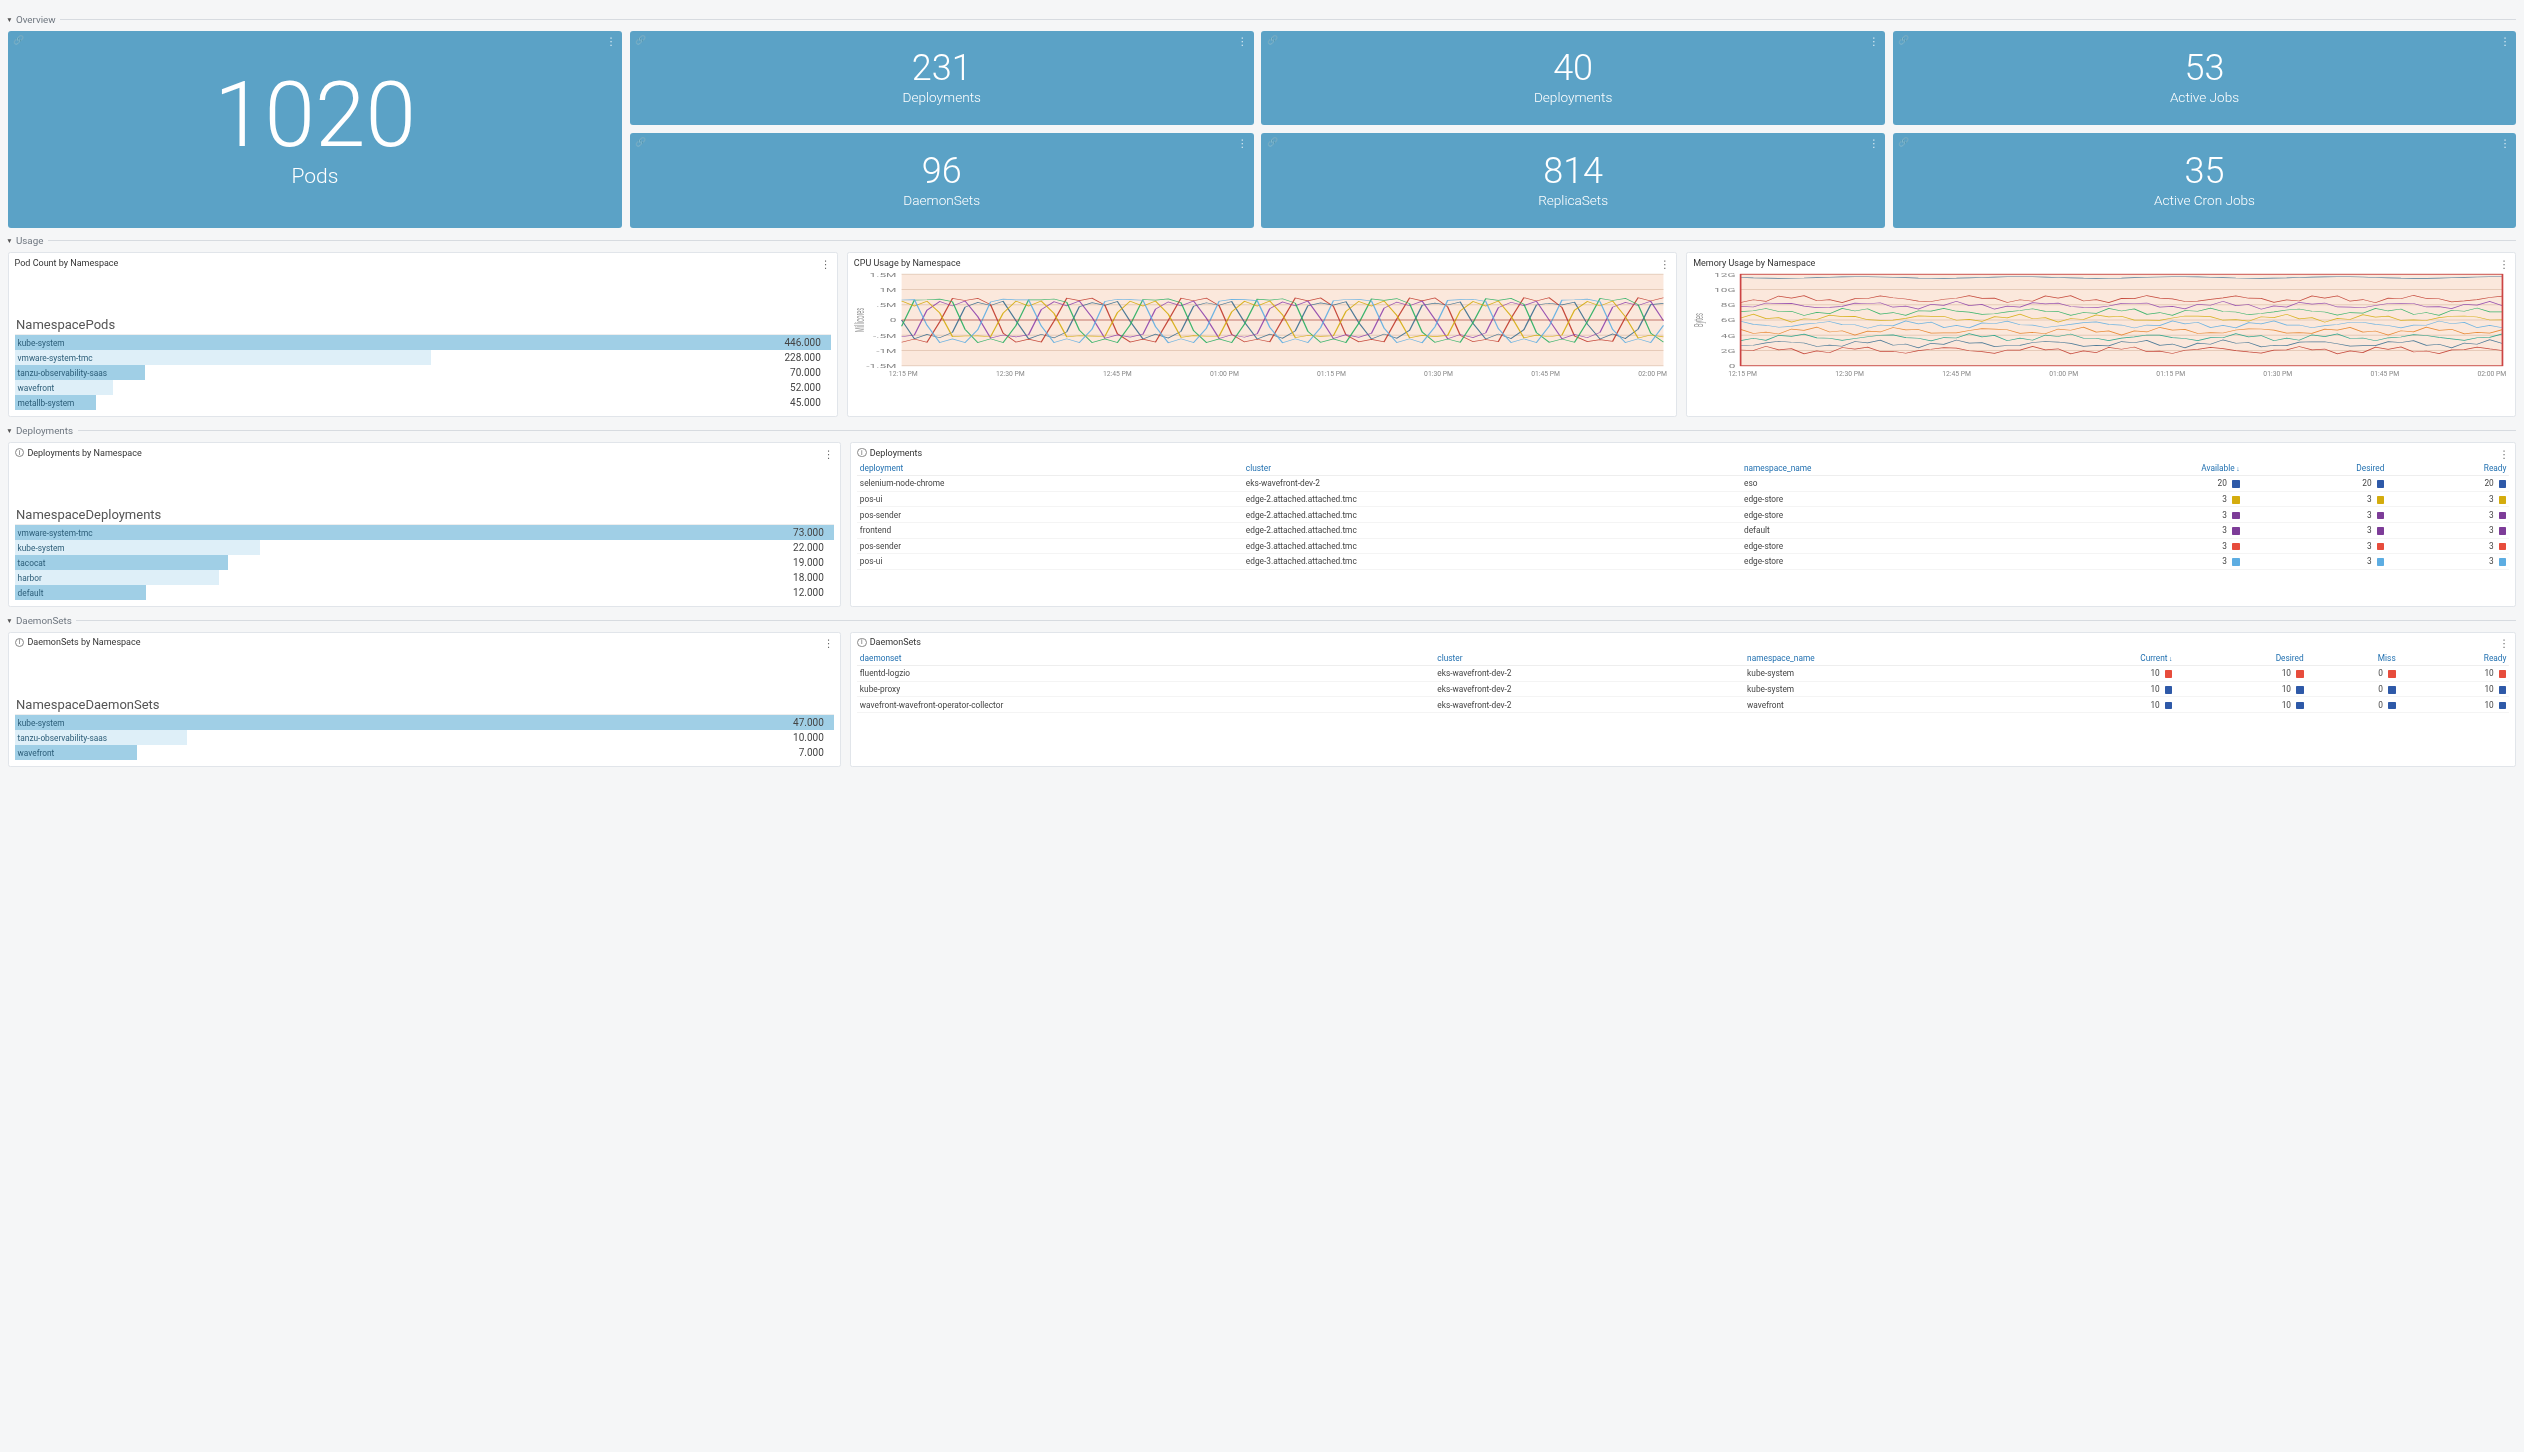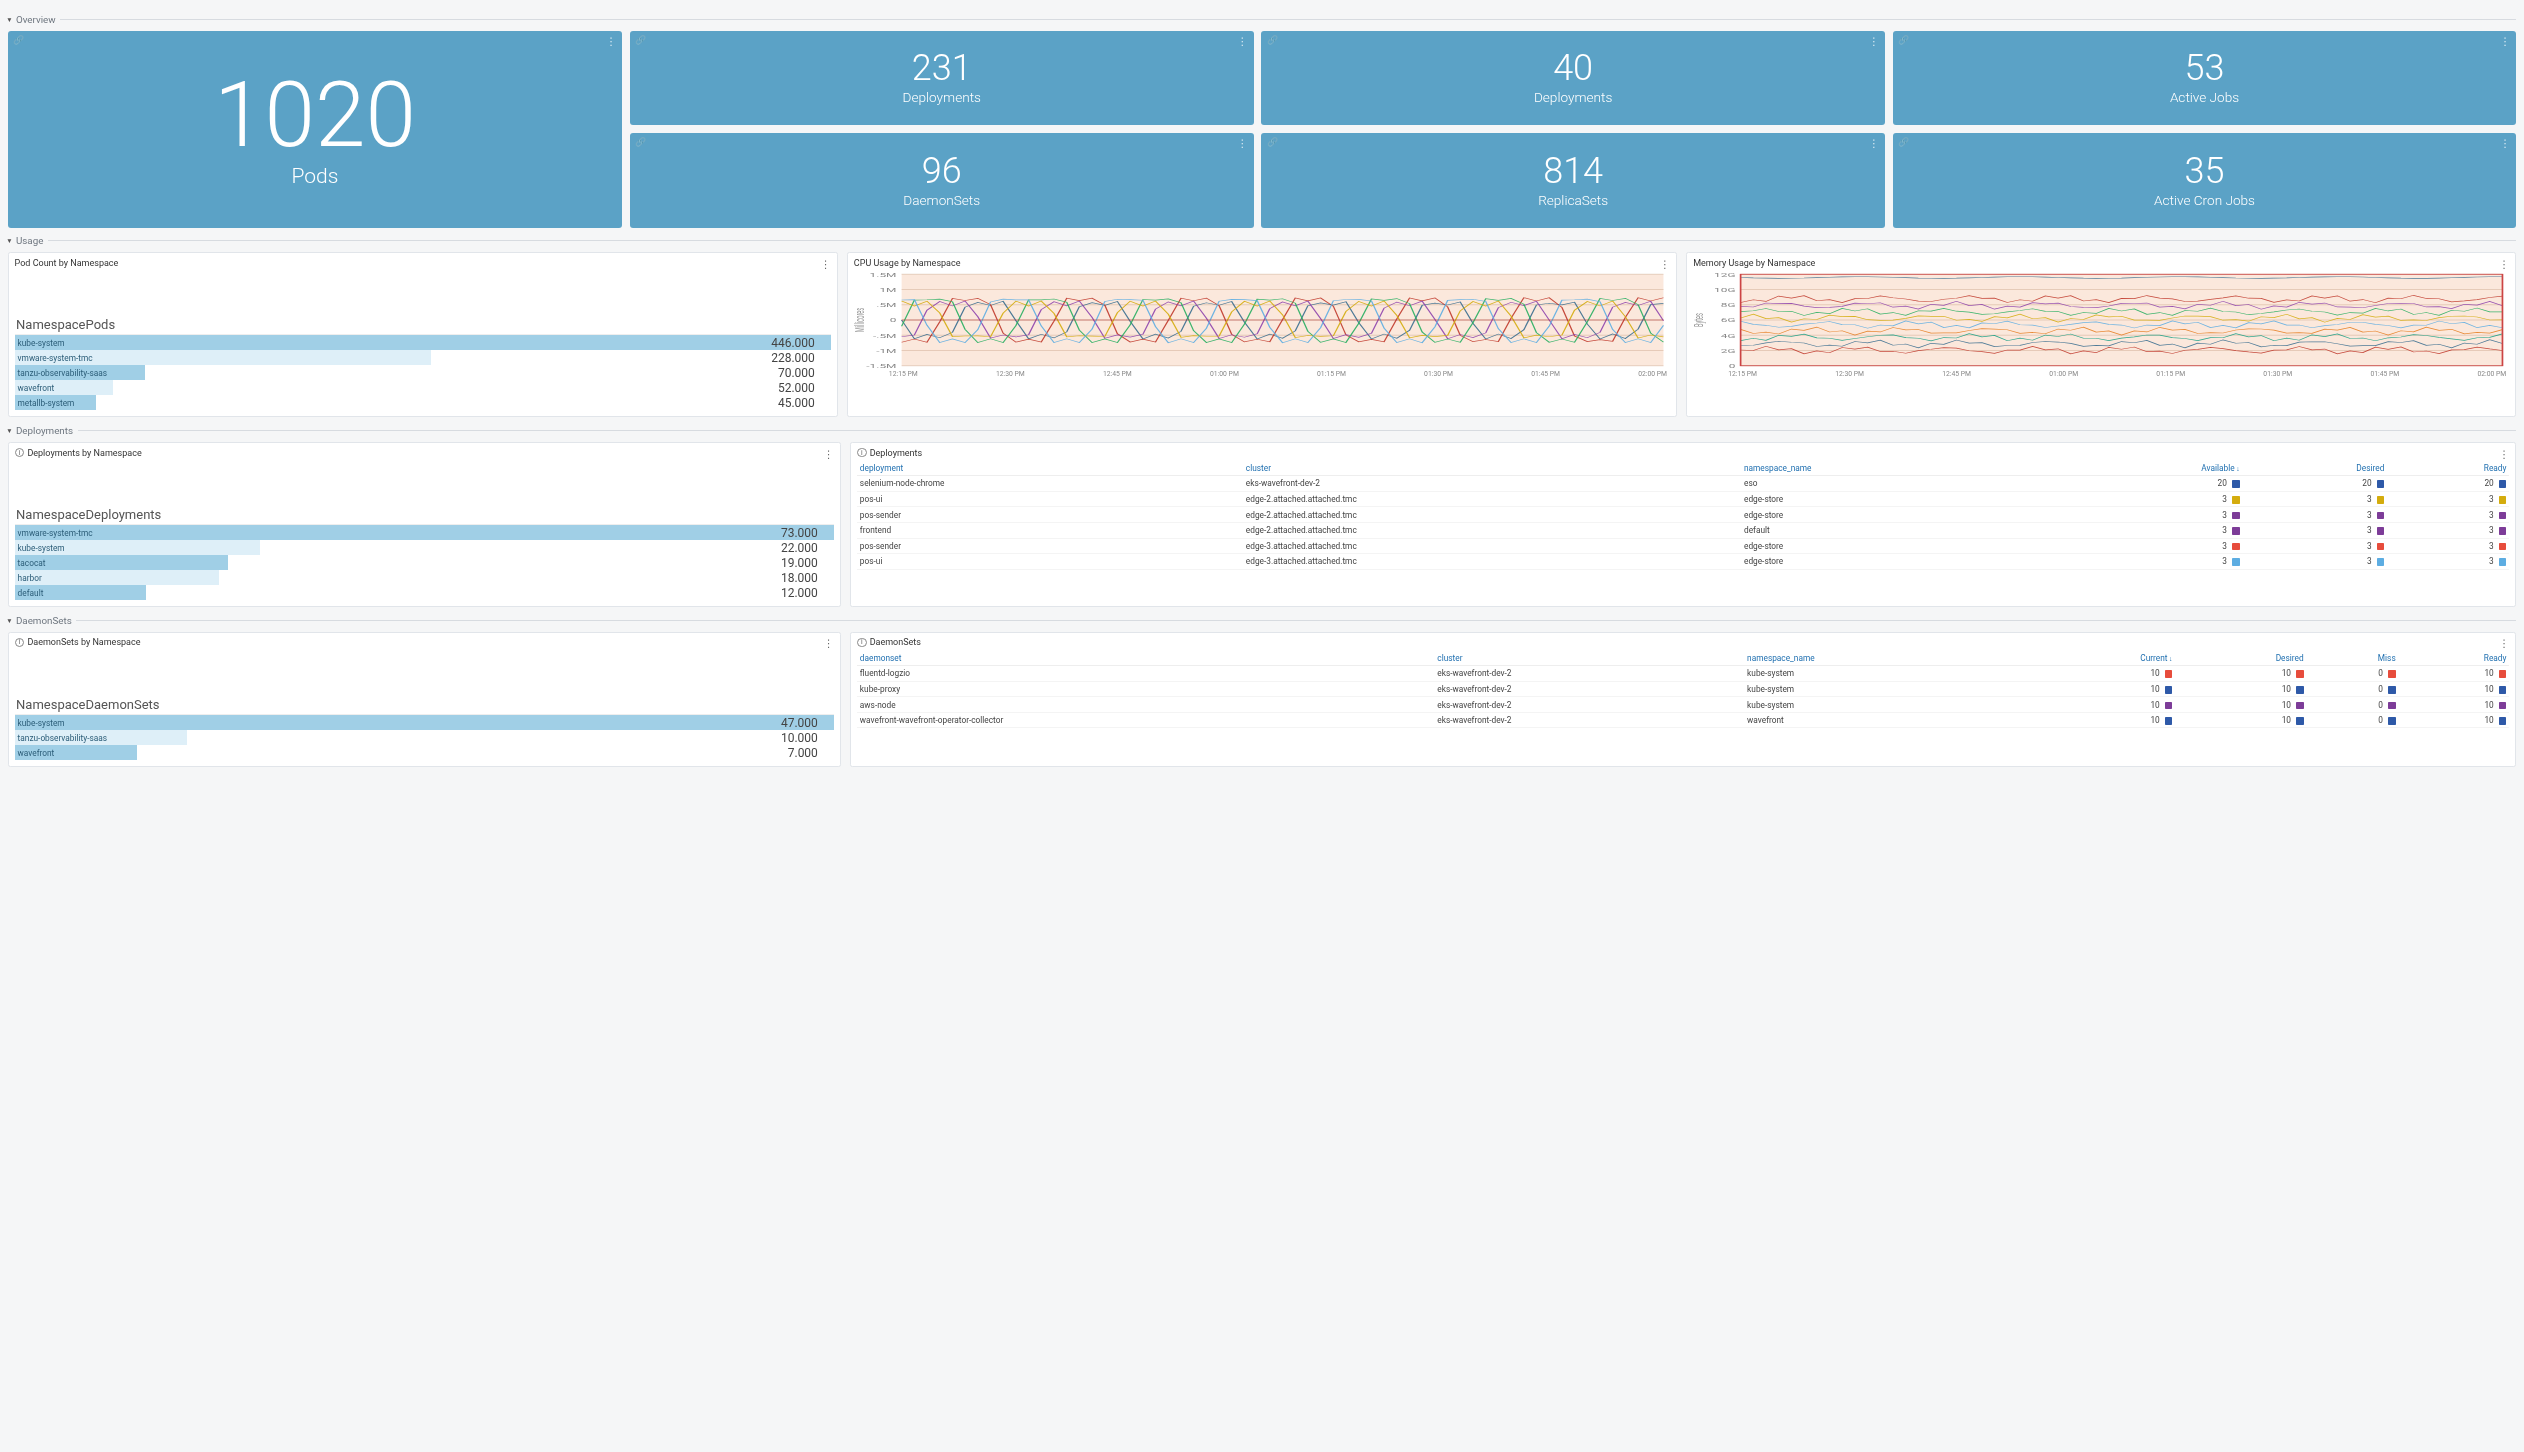--- a/index.html
+++ b/index.html
@@ -51,21 +51,21 @@
     padding: 4.5px 6px 6px 6px; position: relative; overflow: hidden;
   }
   .panel-title { font-size: 9px; color: #333; margin-bottom: 3px; display: flex; align-items: center; gap: 3px;}
   .panel-title .info { display:inline-flex; width:9.8px; height:9.8px; border:0.8px solid #888; border-radius:50%; align-items:center; justify-content:center; font-size:6.8px; color:#666;}
   .panel-menu { position: absolute; top: 4.5px; right: 6px; color: #666; font-size: 10.6px; cursor: pointer; }
   .bartable-head { display:flex; justify-content:flex-start; font-size:13px; color:#555; padding:1.5px 1.5px 2.3px; border-bottom:0.8px solid #eee;margin-top:48px;}
   .bartable-row { display:flex; align-items:center; height:15px; position:relative;}
   .bartable-row .bar { position:absolute; left:0; top:0; bottom:0; background:#a0cfe6; z-index:0;}
   .bartable-row .bar.alt { background:#deeff8; }
   .bartable-row .name { position:relative; z-index:1; font-size:8.3px; color:#2b5d78; padding-left:3px; flex:1; white-space:nowrap; overflow:hidden; text-overflow:ellipsis;}
-  .bartable-row .val { position:relative; z-index:1; font-size:12px; color:#444; padding-right:16px; min-width:45px; text-align:right;}
+  .bartable-row .val { position:relative; z-index:1; font-size:10px; color:#444; padding-right:10px; min-width:45px; text-align:right;}
   .chart { position:relative; height:98px; }
   .chart svg { width:100%; height:100%; display:block;}
   .chart-times { display:flex; justify-content:space-between; font-size:6.8px; color:#888; padding:1.5px 3px 0;margin-left:32px;}
   .tbl { width:100%; border-collapse:collapse; font-size:8.3px;}
   .tbl th { text-align:left; font-weight:400; color:#2271b1; padding:2.3px 3px; border-bottom:0.8px solid #eee; font-size:8.3px;}
   .tbl th.r { text-align:right; }
   .tbl td { padding:2.3px 3px; color:#444; border-bottom:0.8px solid #f4f4f4;}
   .tbl td.r { text-align:right; }
   .sq { display:inline-block; width:7.6px; height:7.6px; vertical-align:middle; margin-left:3px; border-radius:0.8px;}
   .sortarr { font-size:6.8px; margin-left:1.5px;}
@@ -438,29 +438,20 @@
           <tr>
             <td>kube-proxy</td>
             <td>eks-wavefront-dev-2</td>
             <td>kube-system</td>
     <td class="r">10 <span class="sq" style="background:#2e59a8"></span></td>
     <td class="r">10 <span class="sq" style="background:#2e59a8"></span></td>
     <td class="r">0 <span class="sq" style="background:#2e59a8"></span></td>
     <td class="r">10 <span class="sq" style="background:#2e59a8"></span></td>
           </tr>
           <tr>
-            <td>aws-node</td>
-            <td>eks-wavefront-dev-2</td>
-            <td>kube-system</td>
-    <td class="r">10 <span class="sq" style="background:#7d3c98"></span></td>
-    <td class="r">10 <span class="sq" style="background:#7d3c98"></span></td>
-    <td class="r">0 <span class="sq" style="background:#7d3c98"></span></td>
-    <td class="r">10 <span class="sq" style="background:#7d3c98"></span></td>
-          </tr>
-          <tr>
             <td>wavefront-wavefront-operator-collector</td>
             <td>eks-wavefront-dev-2</td>
             <td>wavefront</td>
     <td class="r">10 <span class="sq" style="background:#2e59a8"></span></td>
     <td class="r">10 <span class="sq" style="background:#2e59a8"></span></td>
     <td class="r">0 <span class="sq" style="background:#2e59a8"></span></td>
     <td class="r">10 <span class="sq" style="background:#2e59a8"></span></td>
           </tr>
         </tbody>
     </table>

